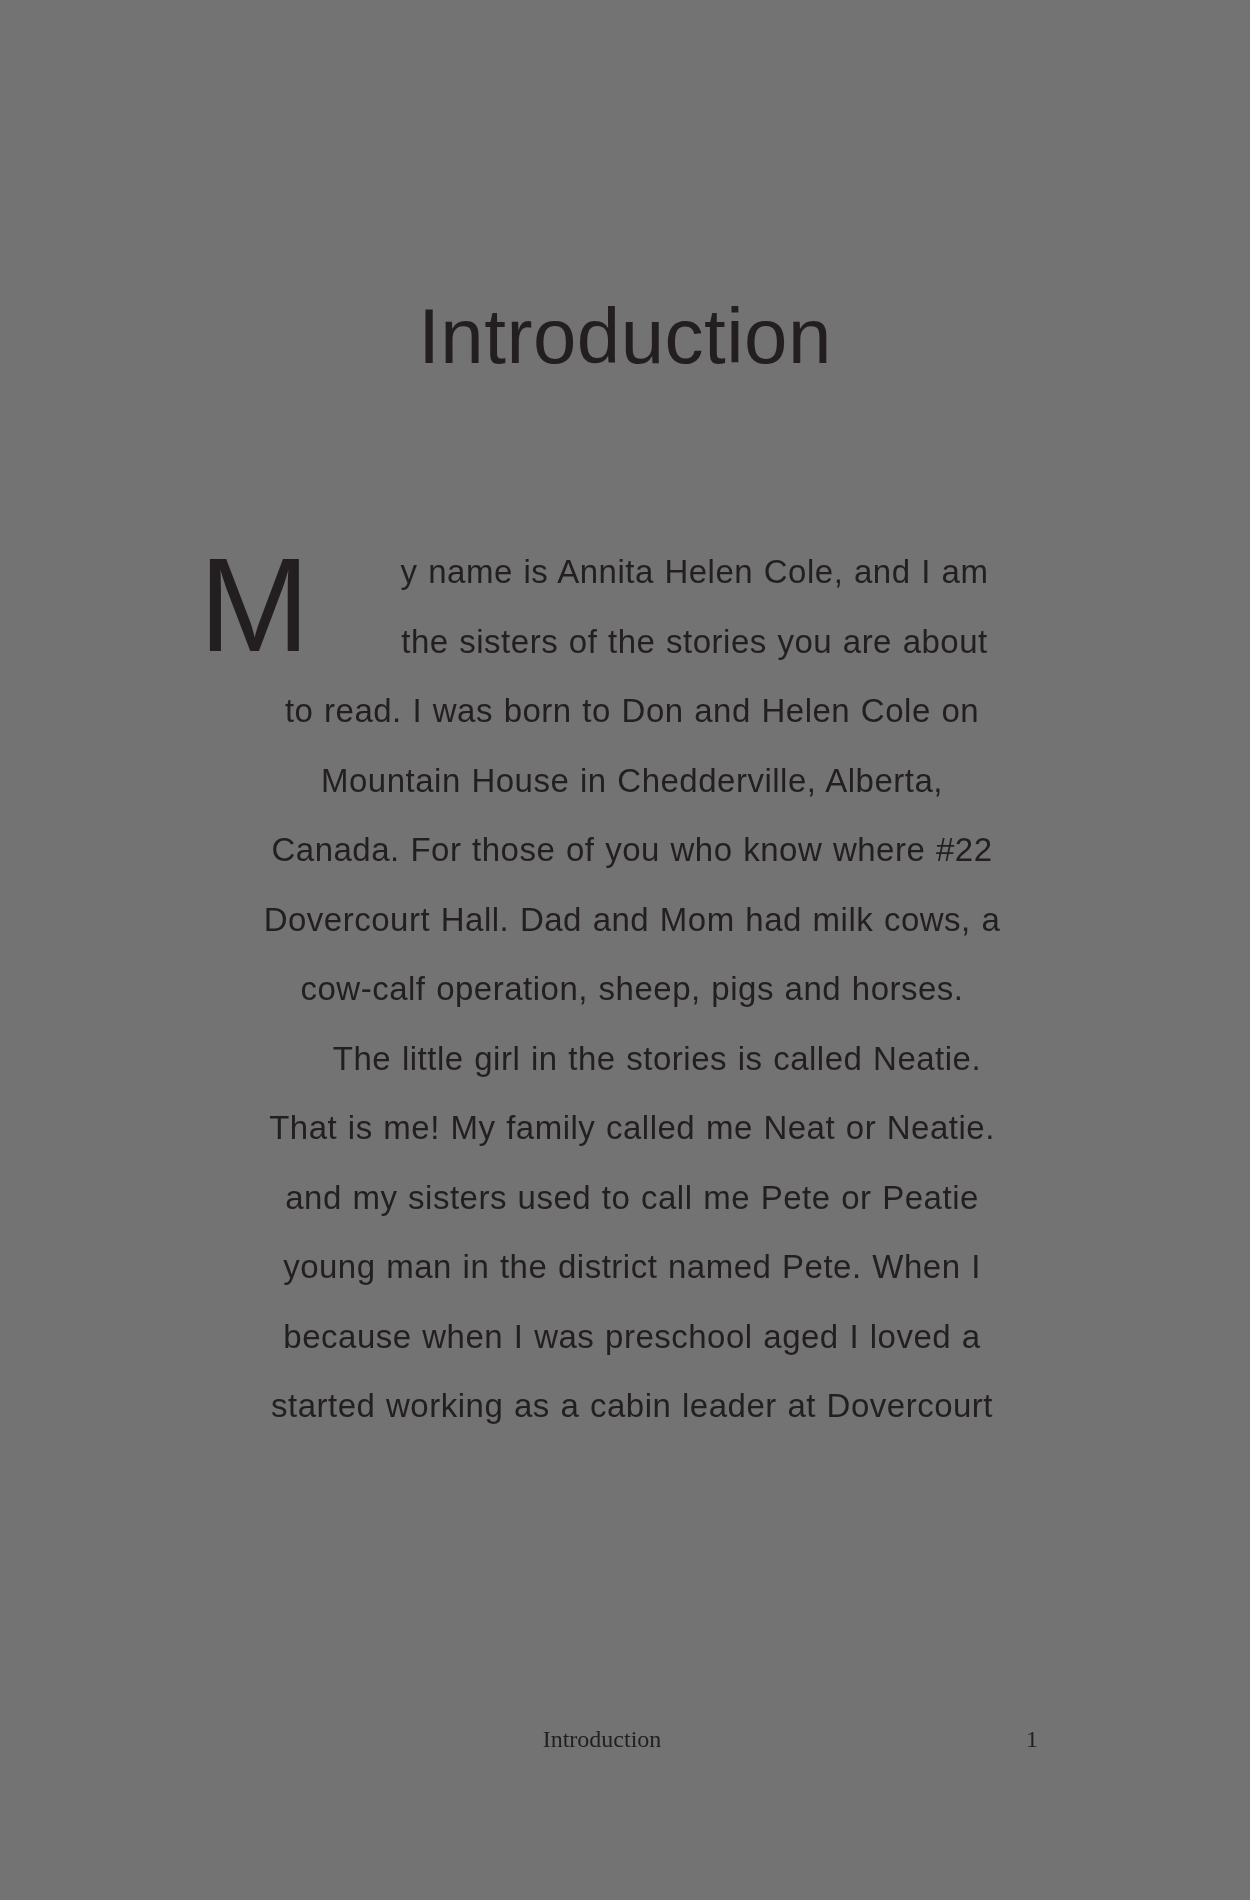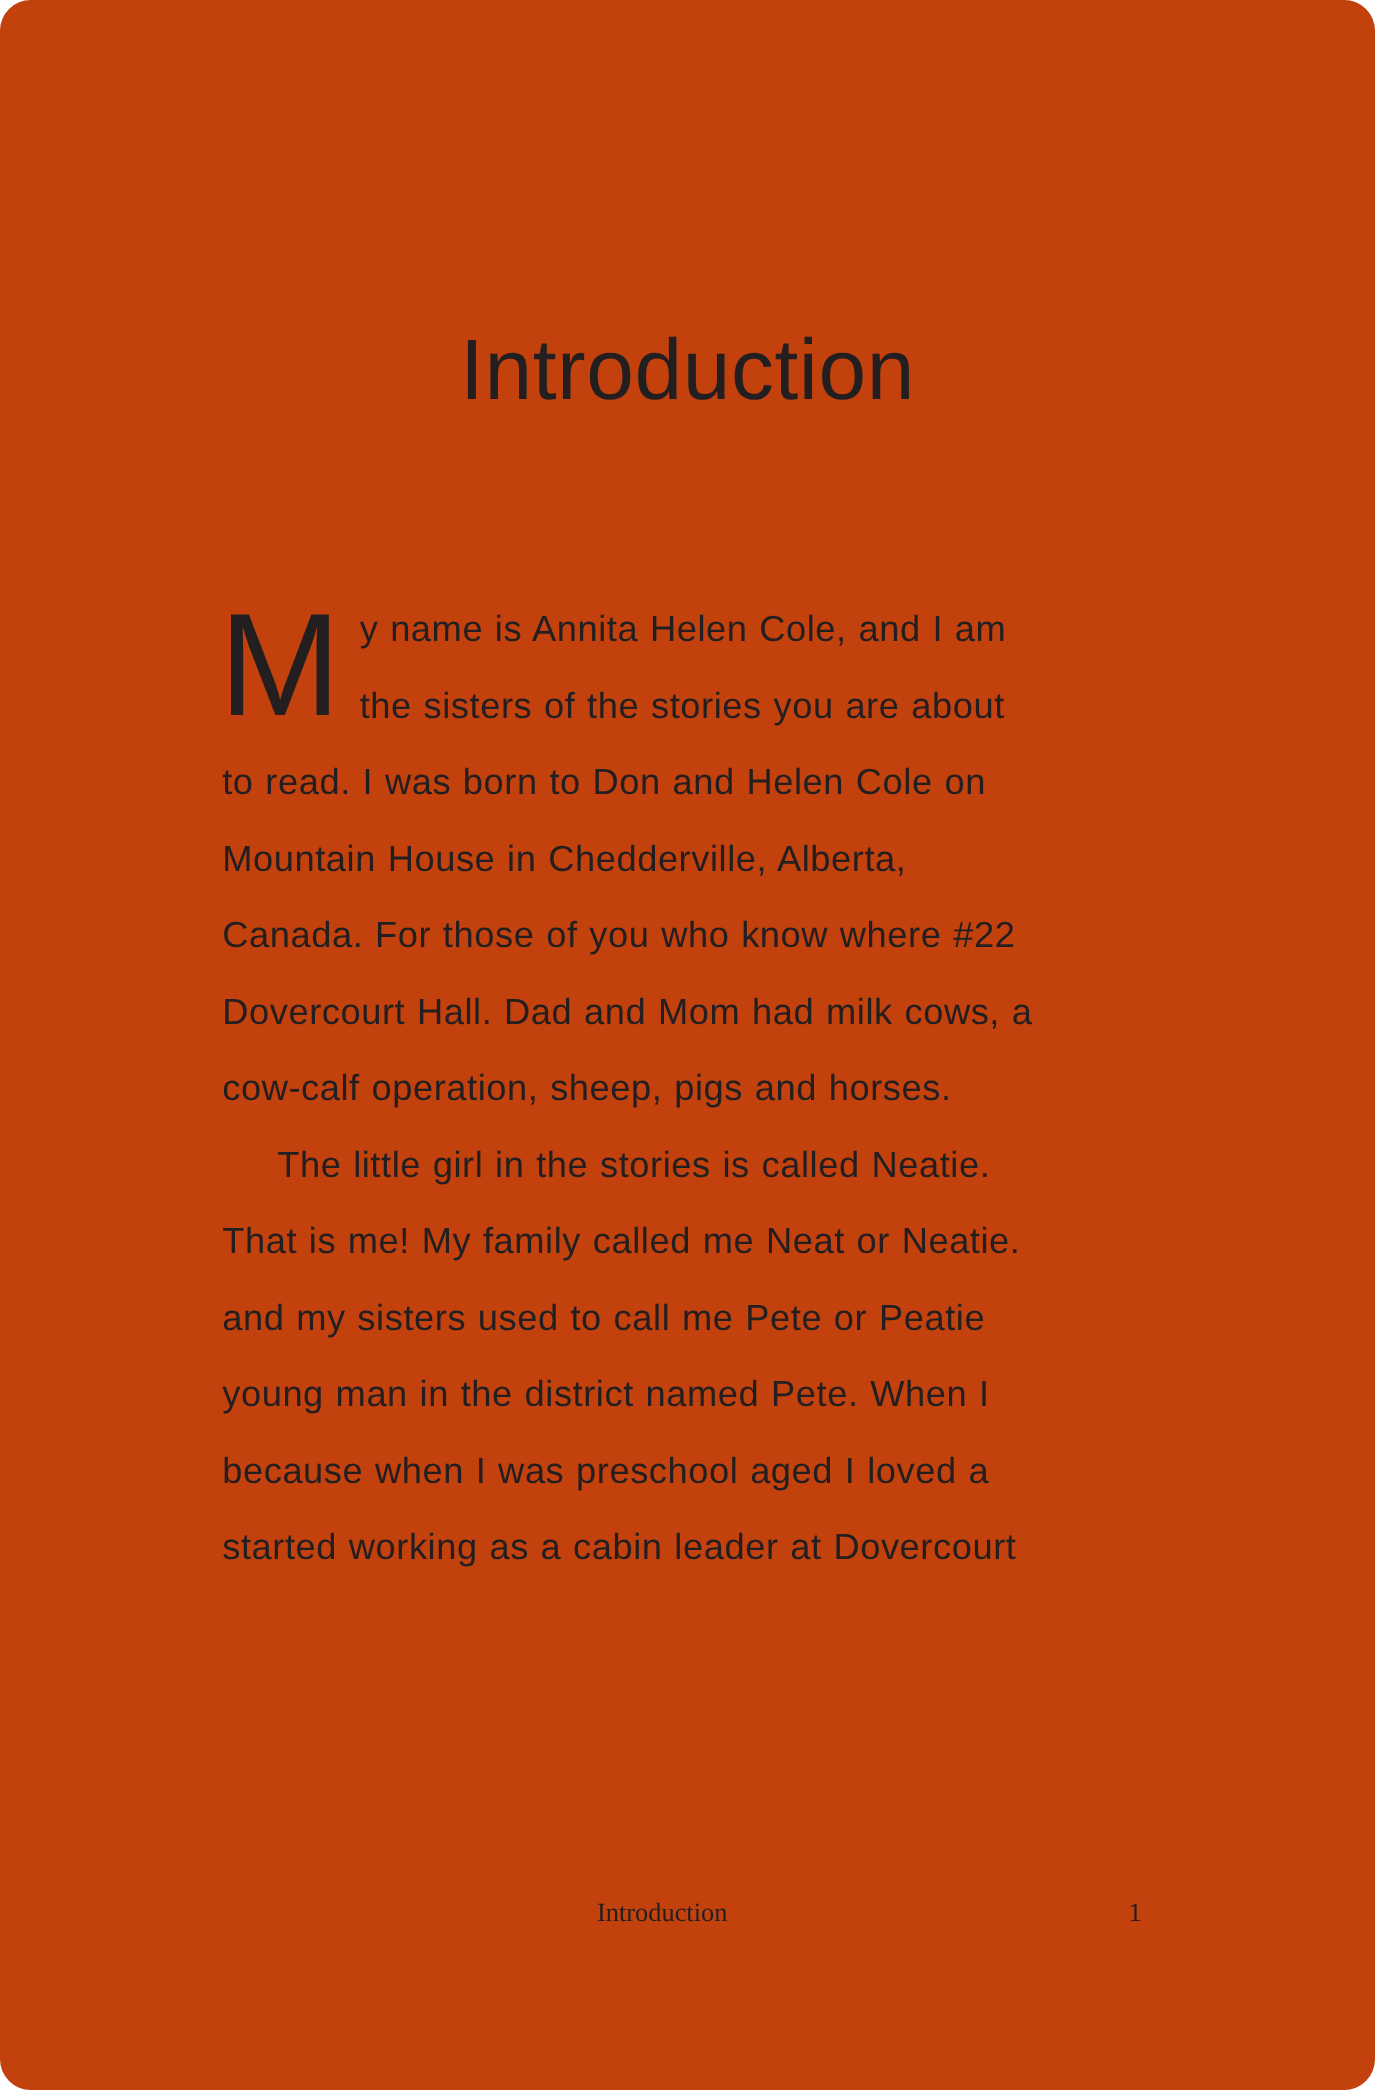--- a/index.html
+++ b/index.html
@@ -12,22 +12,21 @@
       height: 1900px;
       position: relative;
       overflow: hidden;
       color: #231f20;
     }
     .page {
       position: absolute;
       left: 0; top: 0;
       width: 1250px;
       height: 1900px;
-      background: #c2410c;
-      border-radius: 28px;
+      background: #737373;
     }
     .chapter-title {
       position: absolute;
       left: 0;
       top: 297px;
       width: 1250px;
       text-align: center;
       font-family: "Liberation Sans", sans-serif;
       font-size: 78px;
       line-height: 78px;
@@ -52,20 +51,21 @@
       width: 860px;
       font-family: "Liberation Sans", sans-serif;
       font-size: 33px;
       line-height: 69.5px;
       letter-spacing: 0.5px;
       word-spacing: 1px;
     }
     .line {
       white-space: nowrap;
       height: 69.5px;
+      text-align: center;
     }
     .line.after-cap {
       padding-left: 125px;
     }
     .line.indent {
       padding-left: 50px;
     }
     .footer-title {
       position: absolute;
       left: 502px;

